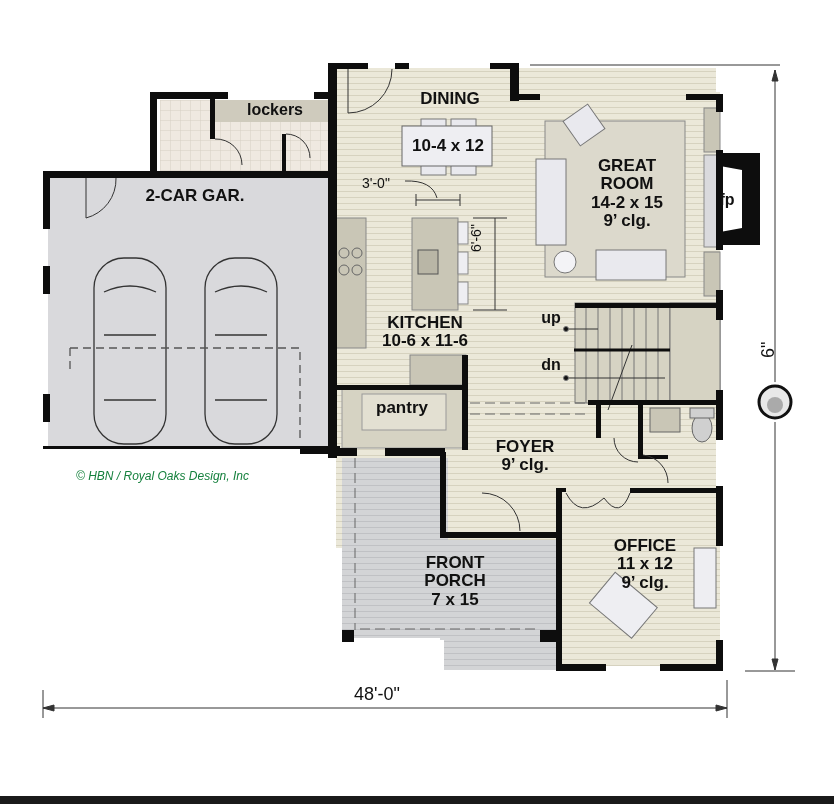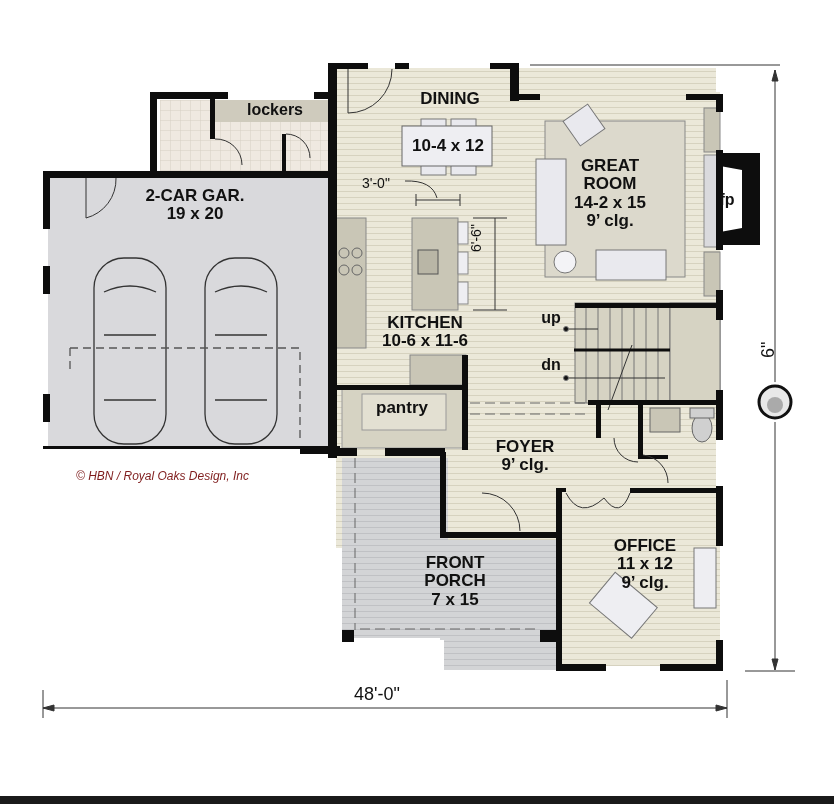--- a/index.html
+++ b/index.html
@@ -4,21 +4,21 @@
 <style>
   html, body { margin:0; padding:0; background:#ffffff; }
   body { width:834px; height:804px; position:relative; overflow:hidden; font-family:"Liberation Sans", sans-serif; }
   #plan { position:absolute; left:0; top:0; width:834px; height:804px; }
   .lbl { position:absolute; font-family:"Liberation Sans", sans-serif; font-weight:bold; color:#111; text-align:center; line-height:1.08; white-space:nowrap; }
   .room { font-size:17px; }
   .sm { font-size:16px; }
   .dim { position:absolute; font-family:"Liberation Sans", sans-serif; color:#111; font-size:14px; white-space:nowrap; }
   .dim-lg { font-size:18px; }
   .title { position:absolute; font-family:"Liberation Sans", sans-serif; font-weight:bold; color:#111; font-size:30px; text-align:center; line-height:1.1; }
-  .copy { position:absolute; font-family:"Liberation Sans", sans-serif; font-style:italic; font-size:12px; color:#7f1d1d; }
+  .copy { position:absolute; font-family:"Liberation Sans", sans-serif; font-style:italic; font-size:12px; color:#15803d; }
   .bottombar { position:absolute; left:0; top:796px; width:834px; height:8px; background:#1a1a1a; }
 </style>
 </head>
 <body>
 
 <svg id="plan" viewBox="0 0 834 804" xmlns="http://www.w3.org/2000/svg">
   <defs>
     <pattern id="wood" width="8" height="6" patternUnits="userSpaceOnUse">
       <rect width="8" height="6" fill="#ebe8d9"></rect>
       <line x1="0" y1="5.5" x2="8" y2="5.5" stroke="#d6d2bf" stroke-width="1"></line>
@@ -222,24 +222,23 @@
 
 <div class="lbl room" style="left:395px;top:90px;width:110px;">
   <div>DINING</div>
 </div>
 <div class="lbl room" style="left:398px;top:137px;width:100px;">
   <span>10-4 x 12</span>
 </div>
 
 <div class="lbl room" style="left:120px;top:187px;width:150px;">
   <div>2-CAR GAR.</div>
-  <div>19 x 20</div>
-</div>
-
-<div class="lbl room" style="left:555px;top:157px;width:110px;">
+</div>
+
+<div class="lbl room" style="left:572px;top:157px;width:110px;">
   <div>GREAT</div>
   <div>ROOM</div>
   <div>14-2 x 15</div>
   <div>9’ clg.</div>
 </div>
 
 <div class="lbl sm" style="left:712px;top:191px;width:30px;">
   <span>fp</span>
 </div>
 

